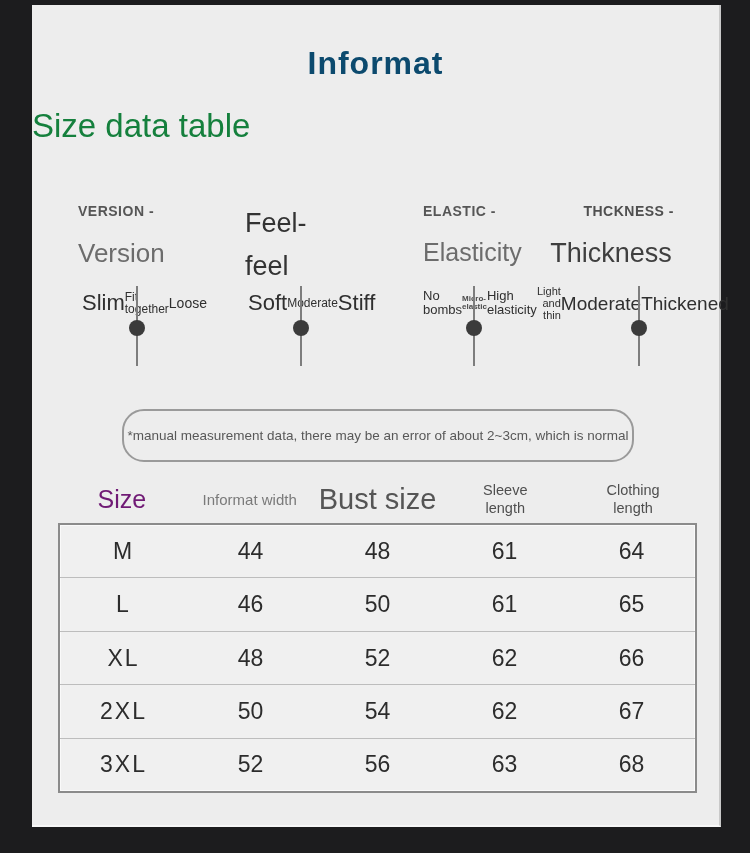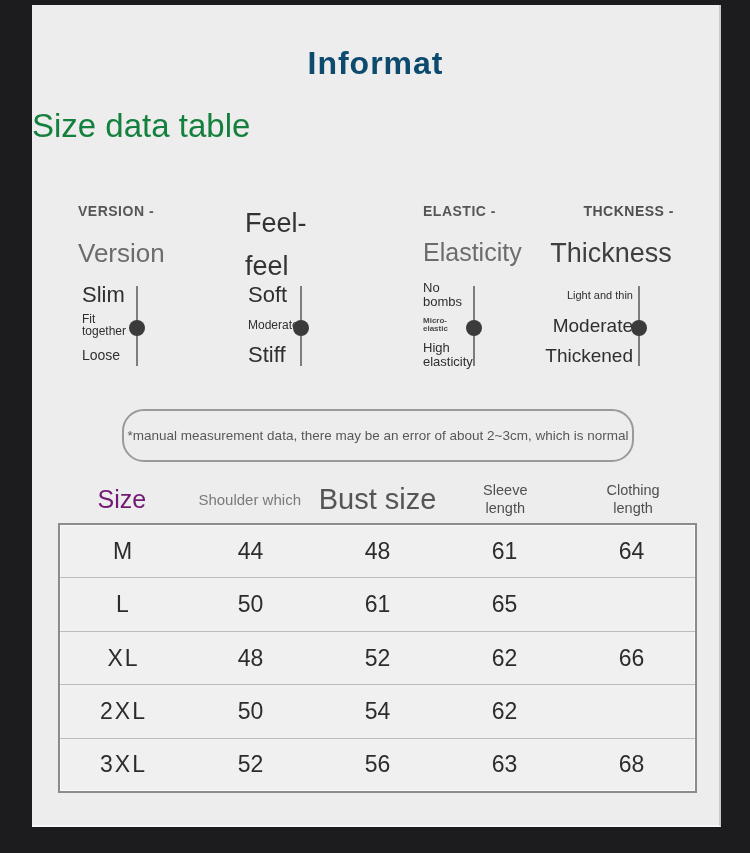--- a/index.html
+++ b/index.html
@@ -33,21 +33,21 @@
   .hdr-1 { left:46px; top:198px; }
   .hdr-2 { left:213px; top:192px; }
   .hdr-2 .scale-title { color:#333; margin-top:10px; line-height:33px; font-size:27px; }
   .hdr-3 { left:391px; top:198px; }
   .hdr-3 .scale-title { font-size:25px; }
   .hdr-4 { left:516px; top:198px; width:126px; }
   .hdr-4 .eyebrow { text-align:right; color:#4f4f4f; }
   .hdr-4 .scale-title { font-size:27px; color:#3f3f3f;text-align:center; }
   
   .slider-group { position:absolute; top:275px; height:92px; }
-  .opts { position:absolute; left:0; top:0; display:flex; flex-direction:column; }
+  .opts { position:absolute; left:0; top:8px; display:flex; }
   .opt { height:30px; display:flex; align-items:center; color:#2f2f2f; line-height:1.0; }
   .track { position:absolute; top:6px; width:2px; height:80px; background:#7d7d7d; }
   .dot {
     position:absolute; top:34px; left:50%; margin-left:-8px;
     width:16px; height:16px; border-radius:50%; background:#3b3b3b;
   }
   .g1 { left:50px; }  .g1 .opts { width:54px; } .g1 .track { left:54px; }
   .g2 { left:216px; } .g2 .opts { width:48px; } .g2 .track { left:52px; }
   .g3 { left:391px; } .g3 .opts { width:48px; } .g3 .track { left:50px; }
   .g4 { left:505px; } .g4 .opts { width:96px; } .g4 .track { left:101px; }
@@ -160,52 +160,54 @@
       <div class="dot"></div>
     </div>
   </div>
 
   <div class="note-pill">
     <span>*manual measurement data, there may be an error of about 2~3cm, which is normal</span>
   </div>
 
   <div class="tbl-head">
     <div class="th th-size">Size</div>
-    <div class="th th-shoulder">Shoulder which</div>
+    <div class="th th-shoulder">Informat width</div>
     <div class="th th-bust">Bust size</div>
     <div class="th th-sleeve"><span>Sleeve length</span></div>
     <div class="th th-clothing"><span>Clothing length</span></div>
   </div>
 
   <div class="size-table">
     <div class="trow">
       <div class="td td-size">M</div>
       <div class="td">44</div>
       <div class="td">48</div>
       <div class="td">61</div>
       <div class="td">64</div>
     </div>
     <div class="trow">
       <div class="td td-size">L</div>
+      <div class="td">46</div>
       <div class="td">50</div>
       <div class="td">61</div>
       <div class="td">65</div>
     </div>
     <div class="trow">
       <div class="td td-size">XL</div>
       <div class="td">48</div>
       <div class="td">52</div>
       <div class="td">62</div>
       <div class="td">66</div>
     </div>
     <div class="trow">
       <div class="td td-size">2XL</div>
       <div class="td">50</div>
       <div class="td">54</div>
       <div class="td">62</div>
+      <div class="td">67</div>
     </div>
     <div class="trow">
       <div class="td td-size">3XL</div>
       <div class="td">52</div>
       <div class="td">56</div>
       <div class="td">63</div>
       <div class="td">68</div>
     </div>
   </div>
 

